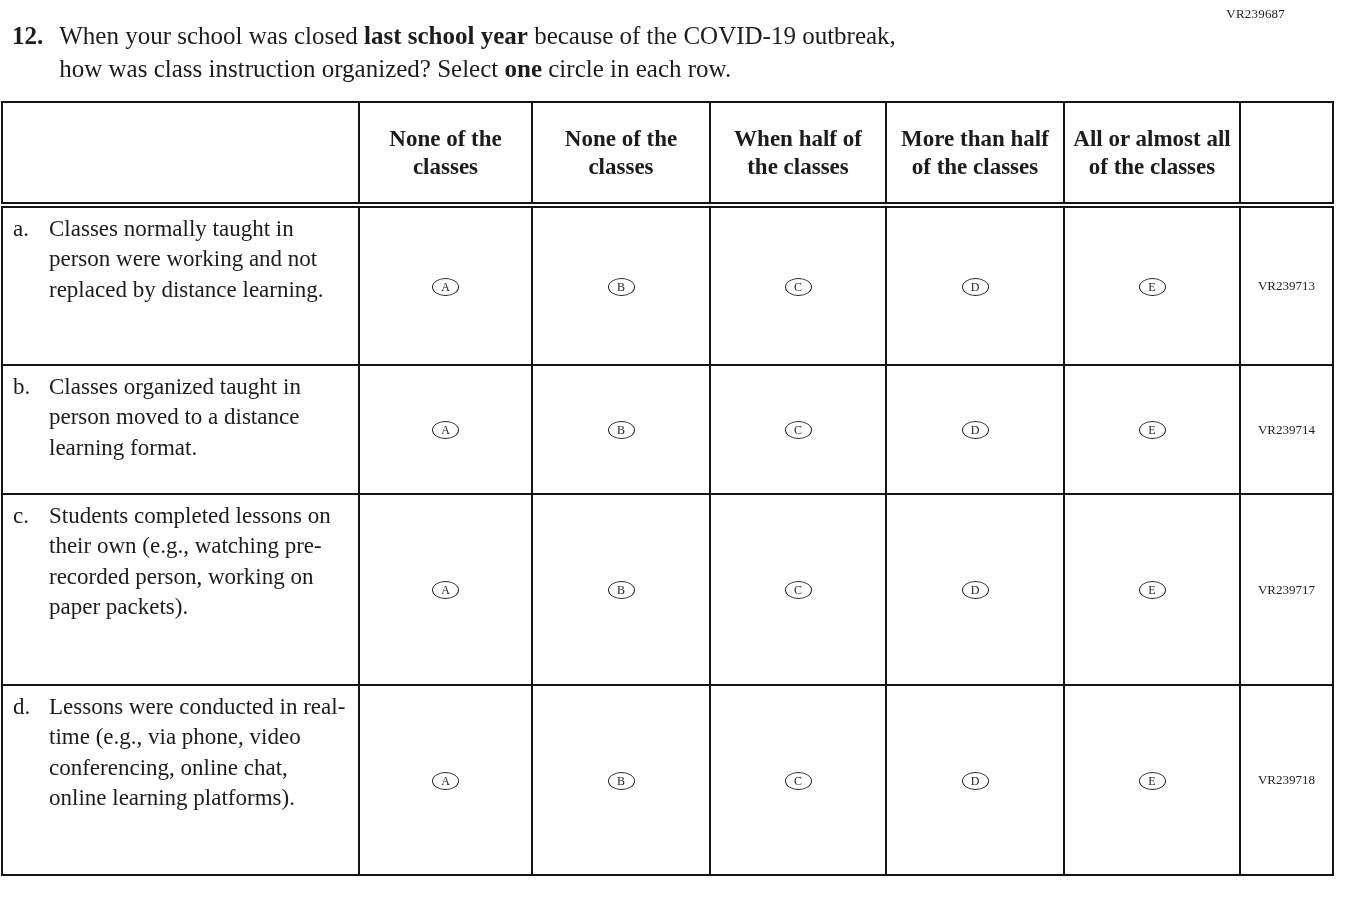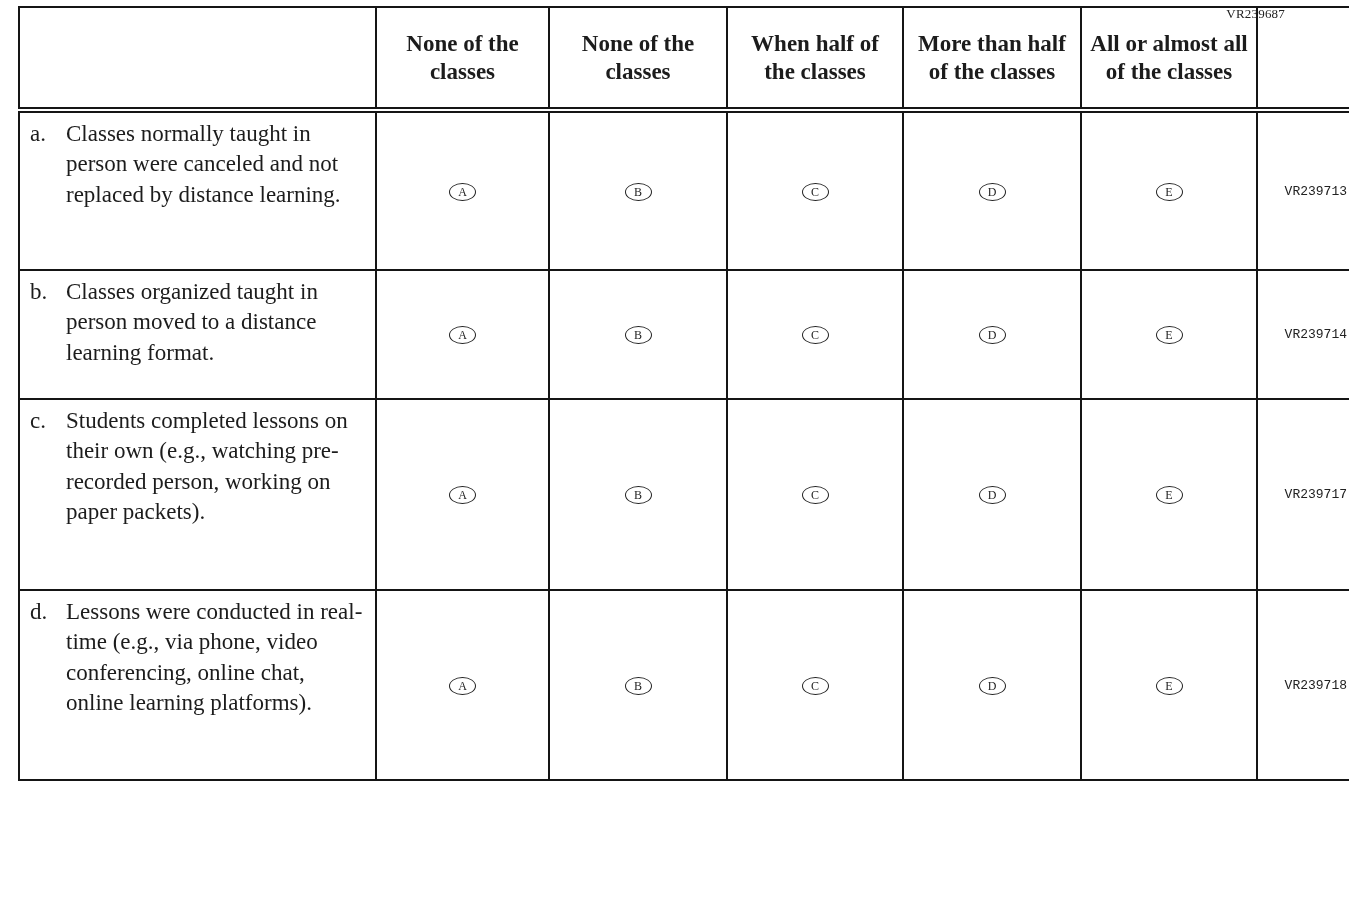--- a/index.html
+++ b/index.html
@@ -2,21 +2,21 @@
 <html><head>
 <meta charset="utf-8">
 <style>
   * { margin:0; padding:0; box-sizing:border-box; }
   html,body { background:#ffffff; }
   body {
     width:1349px; height:912px; overflow:hidden;
     font-family:"Liberation Serif","DejaVu Serif",serif;
     color:#1c1c1c;
   }
-  .page { position:relative; width:1299px; height:912px; padding:6px 17px; }
+  .page { position:relative; width:1299px; height:912px; padding:6px 0; }
   .form-code-top {
     position:absolute; top:6px; right:14px;
     font-size:13px; letter-spacing:0.2px; color:#222;
   }
   .question {
     display:flex; align-items:flex-start;
     margin:14px 0 16px 12px;
     font-size:25px; line-height:1.3;
   }
   .qnum { font-weight:bold; margin-right:16px; white-space:nowrap; }
@@ -42,35 +42,40 @@
   .qtable td.opt-cell { text-align:center; vertical-align:middle; }
   .oval {
     display:inline-block;
     width:27px; height:18px; line-height:16px;
     border:1.6px solid #222; border-radius:50%;
     font-size:12px; text-align:center;
     font-family:"Liberation Serif","DejaVu Serif",serif;
     color:#222; cursor:pointer; background:#fff;
   }
   .qtable td.code-cell {
-    text-align:right; vertical-align:middle;
-    font-size:13px; color:#222; padding:0 2px;font-family:Liberation Mono, monospace;
+    text-align:center; vertical-align:middle;
+    font-size:13px; color:#222; padding:0 2px;
   }
   tr.row-a  td { height:160px; }
   tr.row-b  td { height:129px; }
   tr.row-c  td { height:191px; }
   tr.row-d  td { height:190px; }
 </style>
 </head>
 <body>
 
 <div class="page">
 
   <div class="form-code-top">VR239687</div>
 
+  <div class="question">
+    <span class="qnum">12.</span>
+    <span class="qtext"><span>When your school was closed </span><span class="b">last school year</span><span> because of the COVID-19 outbreak,
+how was class instruction organized? Select </span><span class="b">one</span><span> circle in each row.</span></span>
+  </div>
 
   <table class="qtable">
     <colgroup>
       <col style="width:357px">
       <col style="width:173px">
       <col style="width:178px">
       <col style="width:176px">
       <col style="width:178px">
       <col style="width:176px">
       <col style="width:93px">
@@ -85,21 +90,21 @@
         <th>All or almost all of the classes</th>
         <th></th>
       </tr>
     </thead>
     <tbody>
 
       <tr class="row-a">
         <td class="row-label-cell">
           <div class="row-label">
             <span class="row-letter">a.</span>
-            <span class="row-text">Classes normally taught in person were canceled and not replaced by distance learning.</span>
+            <span class="row-text">Classes normally taught in person were working and not replaced by distance learning.</span>
           </div>
         </td>
         <td class="opt-cell"><span class="oval">A</span></td>
         <td class="opt-cell"><span class="oval">B</span></td>
         <td class="opt-cell"><span class="oval">C</span></td>
         <td class="opt-cell"><span class="oval">D</span></td>
         <td class="opt-cell"><span class="oval">E</span></td>
         <td class="code-cell">VR239713</td>
       </tr>
 

